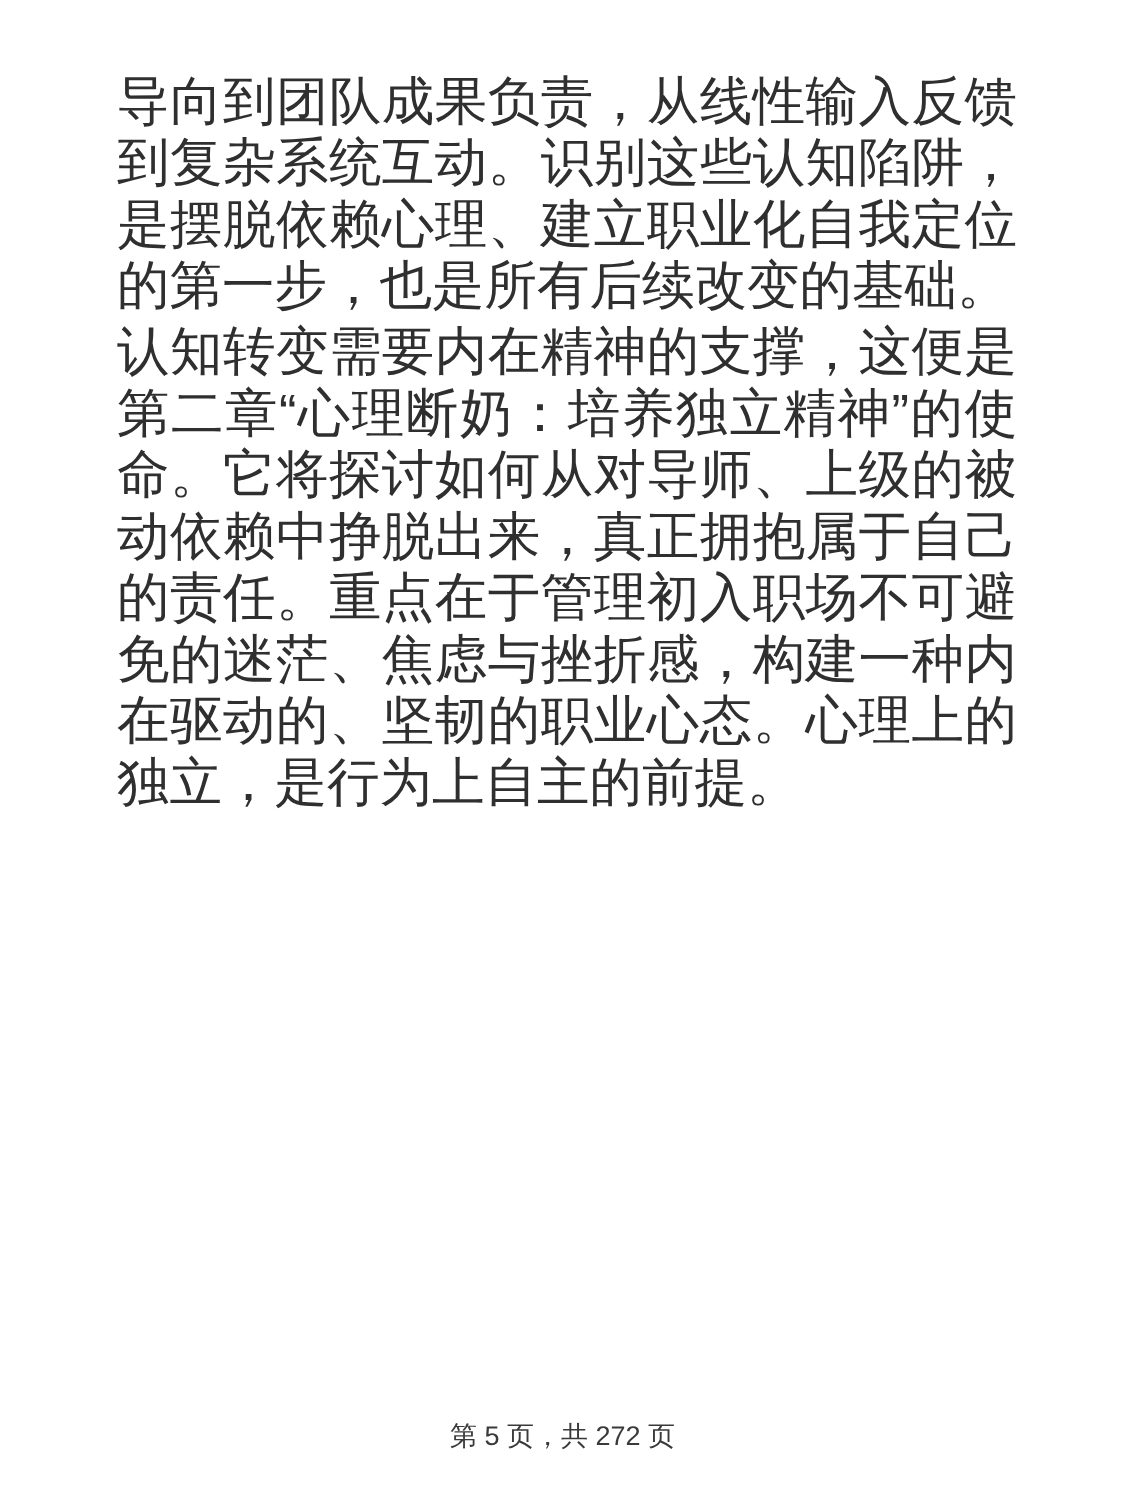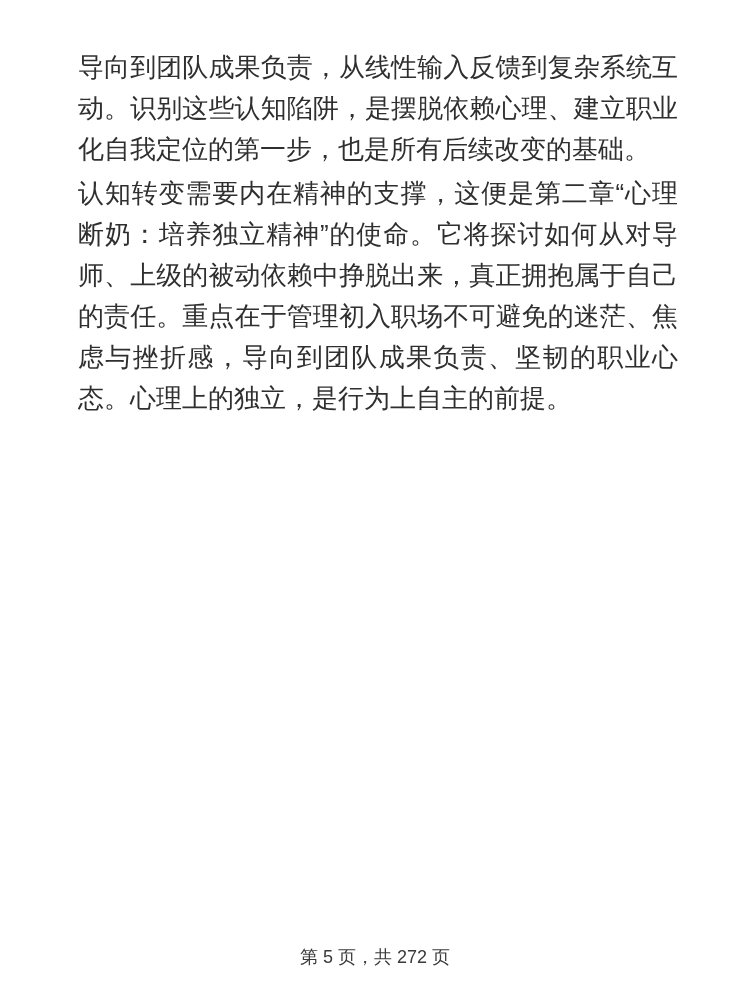--- a/index.html
+++ b/index.html
@@ -20,21 +20,21 @@
   }
 
   .content {
     position: absolute;
     left: 78px;
     top: 47px;
     width: 600px;
   }
 
   .para {
-    font-size: 26px;
+    font-size: 35px;
     line-height: 41px;
     color: #2f2f2f;
     text-align: justify;
     text-justify: inter-character;
     font-weight: 400;
     margin: 0 0 3px 0;
     letter-spacing: 0;
   }
 
   .footer {
@@ -50,19 +50,19 @@
     line-height: 18px;
     color: #3a3a3a;
   }
 </style>
 </head>
 <body>
 
 <div class="page">
   <div class="content">
     <p class="para">导向到团队成果负责，从线性输入反馈到复杂系统互动。识别这些认知陷阱，是摆脱依赖心理、建立职业化自我定位的第一步，也是所有后续改变的基础。</p>
-    <p class="para">认知转变需要内在精神的支撑，这便是第二章“心理断奶：培养独立精神”的使命。它将探讨如何从对导师、上级的被动依赖中挣脱出来，真正拥抱属于自己的责任。重点在于管理初入职场不可避免的迷茫、焦虑与挫折感，导向到团队成果负责、坚韧的职业心态。心理上的独立，是行为上自主的前提。</p>
+    <p class="para">认知转变需要内在精神的支撑，这便是第二章“心理断奶：培养独立精神”的使命。它将探讨如何从对导师、上级的被动依赖中挣脱出来，真正拥抱属于自己的责任。重点在于管理初入职场不可避免的迷茫、焦虑与挫折感，构建一种内在驱动的、坚韧的职业心态。心理上的独立，是行为上自主的前提。</p>
   </div>
 
   <div class="footer">
     <span class="footer-text">第 5 页，共 272 页</span>
   </div>
 </div>
 
 </body></html>

